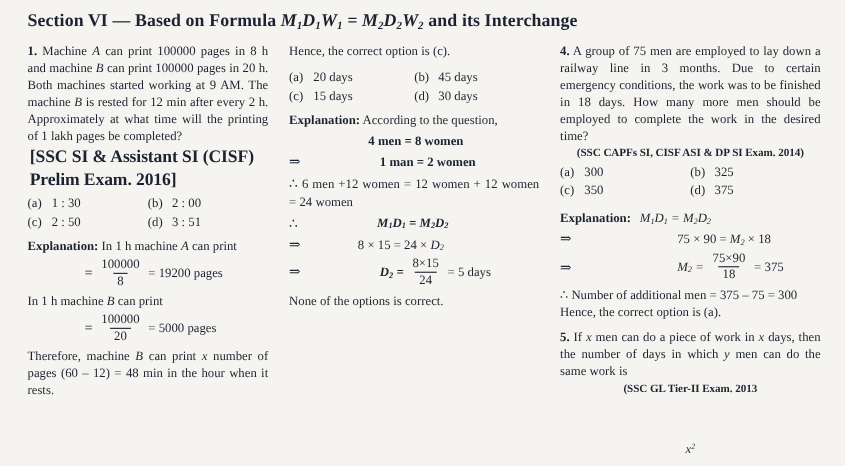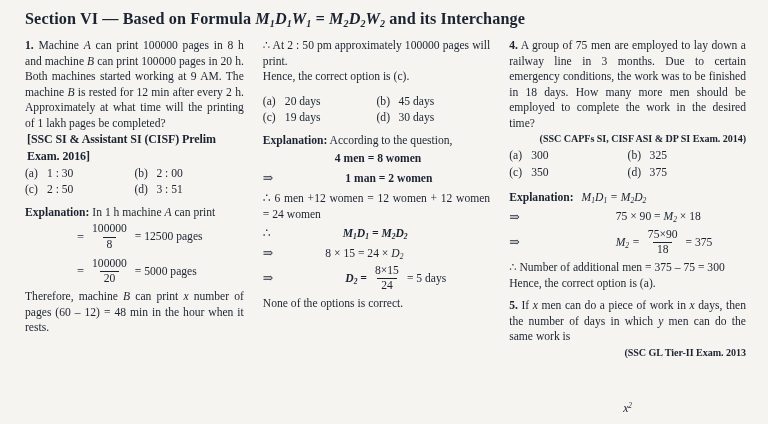--- a/index.html
+++ b/index.html
@@ -20,22 +20,22 @@
   .cols{display:flex;gap:9px;align-items:flex-start;}
   .col{font-size:11.6px;line-height:1.345;}
   .col1{width:231px;padding-right:10px;}
   .col2{width:240px;padding-right:10px;}
   .col3{width:250px;}
   p{margin:0;}
   .just{text-align:justify;text-justify:inter-word;}
   .qnum{font-weight:bold;}
   .it{font-style:italic;}
   .bd{font-weight:bold;}
-  .src{font-weight:bold;font-size:10.1px;text-align:right;margin-top:1px;letter-spacing:-.05px;}
-  .src-left{text-align:left;font-weight:bold;font-size:12px;padding-left:2px;letter-spacing:-.1px;}
+  .src{font-weight:bold;font-size:10.1px;text-align:center;margin-top:1px;letter-spacing:-.05px;}
+  .src-left{text-align:left;font-weight:bold;font-size:16px;padding-left:2px;letter-spacing:-.1px;}
   .src-inline{font-weight:bold;font-size:10.1px;letter-spacing:-.05px;}
   .opts{margin-top:2px;}
   .optrow{display:flex;margin-top:1px;}
   .optrow .o{width:50%;display:flex;}
   .optrow .lbl{width:22px;flex:none;}
   .gap{height:7px;}
   .gap-sm{height:4px;}
   .frac{display:inline-flex;flex-direction:column;align-items:center;vertical-align:middle;margin:0 4px;line-height:1.05;}
   .frac .num{padding:0 4px 1px 4px;}
   .frac .den{border-top:1.1px solid #1b2330;padding:1px 4px 0 4px;}
@@ -93,65 +93,65 @@
       <div class="gap"></div>
 
       <p><span class="bd">Explanation:</span><span> In 1 h machine </span><span class="it">A</span><span> can print</span></p>
 
       <div class="mathrow ind-3">
         <span class="sym">=</span>
         <span class="frac">
           <span class="num">100000</span>
           <span class="den">8</span>
         </span>
-        <span>= 12500 pages</span>
-      </div>
-
-      <div class="gap-sm"></div>
-
+        <span>= 19200 pages</span>
+      </div>
+
+      <div class="gap-sm"></div>
+
+      <p><span>In 1 h machine </span><span class="it">B</span><span> can print</span></p>
 
       <div class="mathrow ind-3">
         <span class="sym">=</span>
         <span class="frac">
           <span class="num">100000</span>
           <span class="den">20</span>
         </span>
         <span>= 5000 pages</span>
       </div>
 
       <div class="gap-sm"></div>
 
 
       <p class="just"><span>Therefore, machine </span><span class="it">B</span><span> can print </span><span class="it">x</span><span> number of pages (60 – 12) = 48 min in the hour when it rests.</span></p>
 
     </div>
 
     <div class="col col2">
 
-      <p class="just">∴  At 2 : 50 pm approximately  100000 pages will print.</p>
       <p>Hence, the correct option is (c).</p>
 
       <div class="gap"></div>
 
 
       <div class="opts">
         <div class="optrow">
           <div class="o">
               <span class="lbl">(a)</span>
               <span>20 days</span>
             </div>
           <div class="o">
               <span class="lbl">(b)</span>
               <span>45 days</span>
             </div>
         </div>
         <div class="optrow">
           <div class="o">
               <span class="lbl">(c)</span>
-              <span>19 days</span>
+              <span>15 days</span>
             </div>
           <div class="o">
               <span class="lbl">(d)</span>
               <span>30 days</span>
             </div>
         </div>
       </div>
 
       <div class="gap"></div>
 

